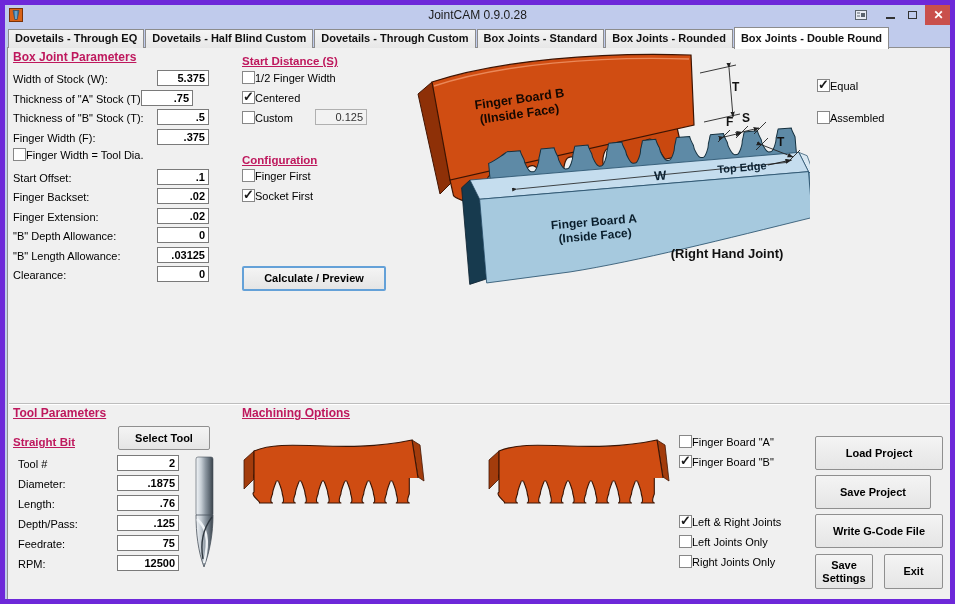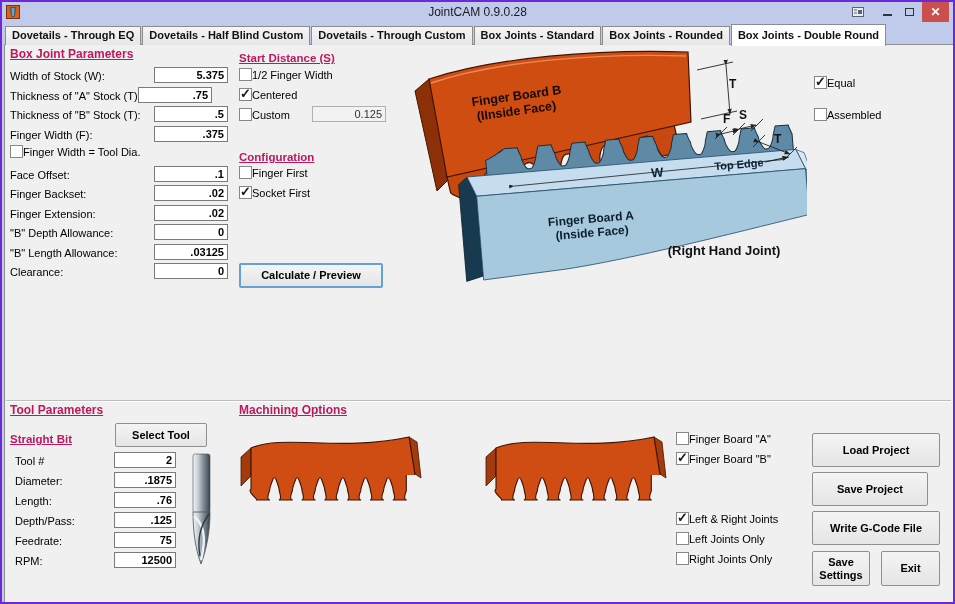--- a/index.html
+++ b/index.html
@@ -1,17 +1,17 @@
 <!DOCTYPE html>
 <html><head>
 <meta charset="utf-8">
 <style>
   html,body{margin:0;padding:0;background:#888;}
   *{box-sizing:border-box;}
-  .app{position:relative;width:955px;height:604px;background:#c0cbec;border:2px solid #6d28d9;
+  .app{position:relative;width:955px;height:604px;background:#c0cbec;border:5px solid #6d28d9;
        font-family:"Liberation Sans",sans-serif;font-size:11px;color:#000;overflow:hidden;}
   
   .titlebar{position:absolute;left:0;top:0;width:100%;height:20px;background:#c0cbec;}
   .title-text{position:absolute;left:0;right:0;top:3px;text-align:center;font-size:12px;color:#1a1a1a;}
   .appicon{position:absolute;left:4px;top:3px;width:14px;height:14px;}
   .tb-extra{position:absolute;left:849px;top:3px;width:15px;height:14px;}
   .winbtn{position:absolute;top:0;height:20px;display:flex;align-items:center;justify-content:center;cursor:default;}
   .btn-min{left:874px;width:22px;} .btn-max{left:896px;width:22px;}
   .btn-close{left:920px;width:27px;background:#c9504c;}
   .glyph-min{width:9px;height:2px;background:#333;margin-top:5px;}
@@ -22,21 +22,21 @@
   .tab{height:19px;margin-top:2px;padding:2px 6px 0 6px;background:linear-gradient(#f5f5f5,#e7e7e7);
        border:1px solid #8c8c8c;border-bottom:none;margin-right:1px;font-weight:bold;font-size:11px;
        white-space:nowrap;color:#111;}
   .tab.active{height:22px;margin-top:0;background:#fff;padding-top:4px;z-index:6;}
   .tabpage{position:absolute;left:2px;top:42px;width:951px;height:560px;background:#f0f0f0;
        border:1px solid #8f8f8f;z-index:1;}
   
   .abs{position:absolute;z-index:2;}
   .heading{font-size:12px;font-weight:bold;color:#be185d;text-decoration:underline;white-space:nowrap;}
   .lbl{font-size:11px;color:#000;white-space:nowrap;}
-  .val{position:absolute;width:74px;height:16px;border:1px solid #7a7a7a;background:#fff;
+  .val{position:absolute;width:52px;height:16px;border:1px solid #7a7a7a;background:#fff;
        font-family:"Liberation Sans",sans-serif;font-weight:bold;font-size:11px;text-align:right;padding:0 3px;}
   .val.dim{background:#f2f2f2;border-color:#b0b0b0;font-weight:normal;color:#333;}
   .cbrow{display:flex;align-items:center;}
   .cb{width:13px;height:13px;border:1px solid #878787;background:#fff;position:relative;flex:0 0 13px;}
   .cb.on::after{content:"\2713";position:absolute;left:0px;top:-3px;font-size:13px;font-weight:bold;color:#1a1a1a;}
   .btn{position:absolute;display:flex;align-items:center;justify-content:center;text-align:center;
        background:linear-gradient(#f4f4f4,#e5e5e5);border:1px solid #8f8f8f;border-radius:2px;
        font-weight:bold;font-size:11px;color:#000;line-height:13px;}
   .btn.focus{border:2px solid #64a1d8;}
   .etch-h{position:absolute;height:2px;border-top:1px solid #bdbdbd;border-bottom:1px solid #fff;}
@@ -94,21 +94,21 @@
   <div class="abs lbl" style="left:8px;top:107px;">Thickness of "B" Stock (T):</div>
   <input class="val abs" style="left: 152px; top: 104px;" value=".5">
   <div class="abs lbl" style="left:8px;top:127px;">Finger Width (F):</div>
   <input class="val abs" style="left: 152px; top: 124px;" value=".375">
 
   <div class="abs cbrow" style="left:8px;top:143px;">
     <span class="cb"></span>
     <span class="lbl">Finger Width = Tool Dia.</span>
   </div>
 
-  <div class="abs lbl" style="left:8px;top:167px;">Face Offset:</div>
+  <div class="abs lbl" style="left:8px;top:167px;">Start Offset:</div>
   <input class="val abs" style="left: 152px; top: 164px;" value=".1">
   <div class="abs lbl" style="left:8px;top:186px;">Finger Backset:</div>
   <input class="val abs" style="left: 152px; top: 183px;" value=".02">
   <div class="abs lbl" style="left:8px;top:206px;">Finger Extension:</div>
   <input class="val abs" style="left: 152px; top: 203px;" value=".02">
   <div class="abs lbl" style="left:8px;top:225px;">"B" Depth Allowance:</div>
   <input class="val abs" style="left: 152px; top: 222px;" value="0">
   <div class="abs lbl" style="left:8px;top:245px;">"B" Length Allowance:</div>
   <input class="val abs" style="left: 152px; top: 242px;" value=".03125">
   <div class="abs lbl" style="left:8px;top:264px;">Clearance:</div>

